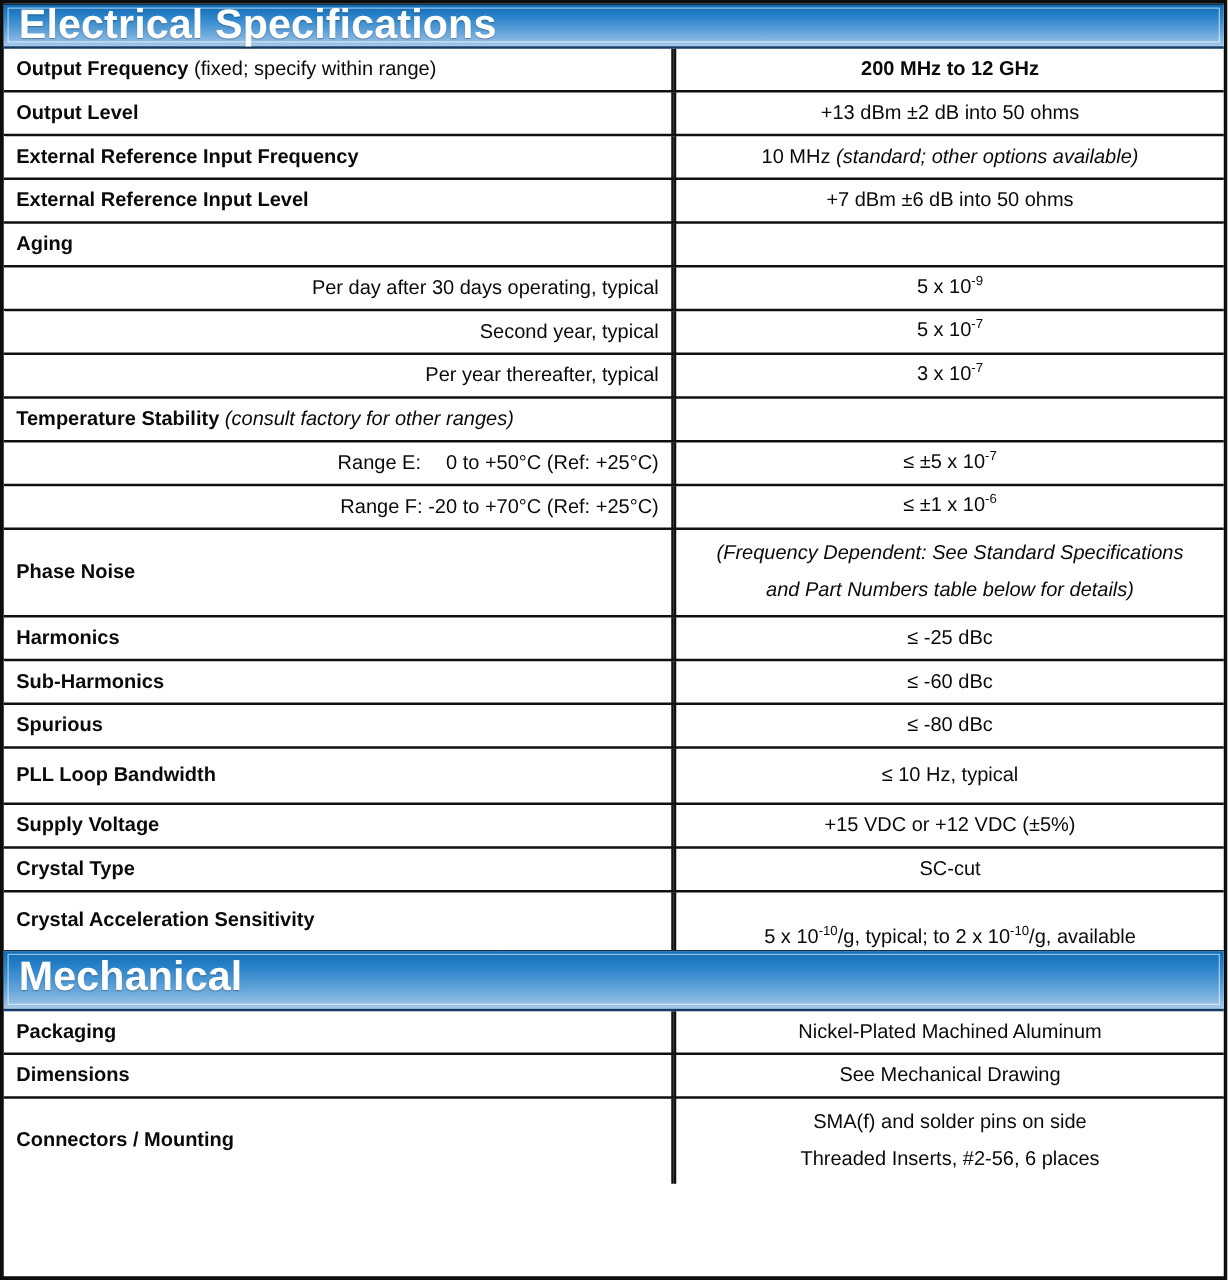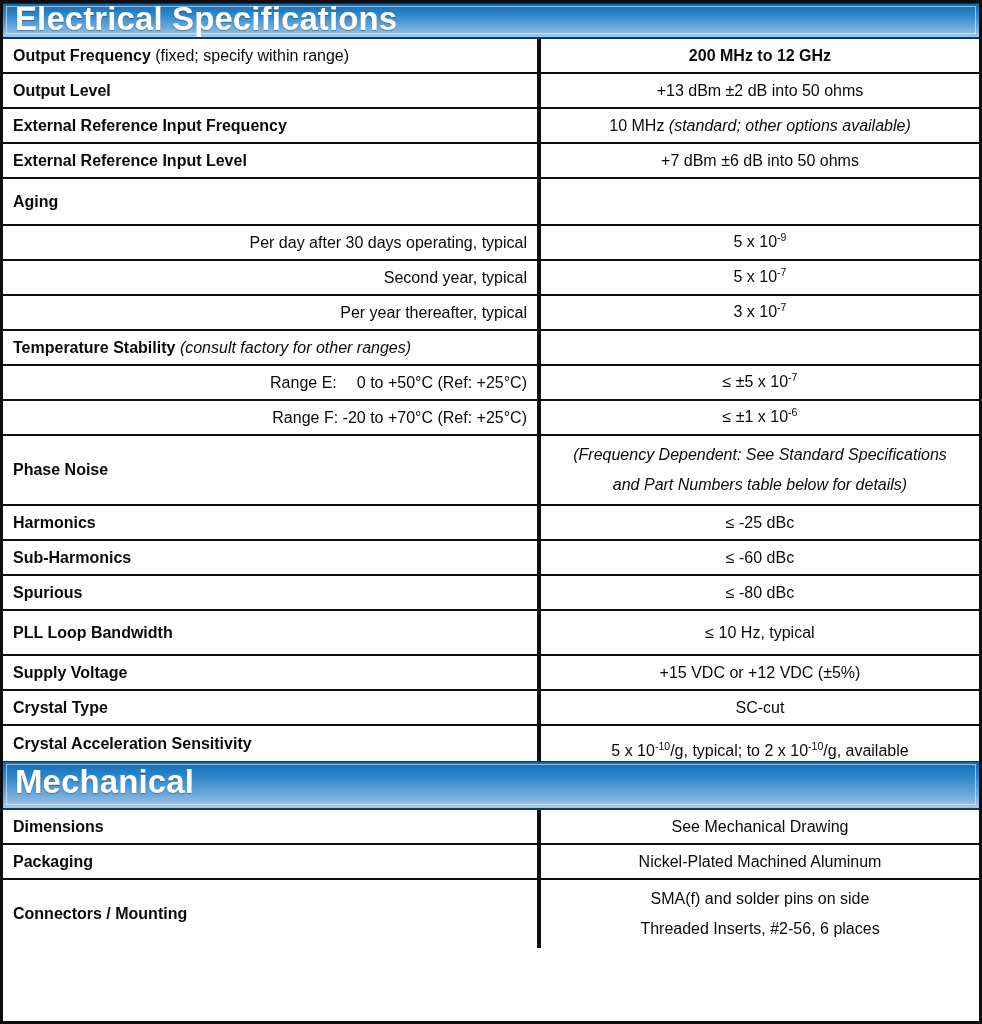--- a/index.html
+++ b/index.html
@@ -109,21 +109,21 @@
     font-size: 0.66em;
     vertical-align: super;
     line-height: 0;
   }
 
   .val-sci { display: inline-block; padding-bottom: 2px; }
   .two-line { line-height: 1.85; }
   .two-line .ln { display: block; }
 
   .row-accel td.value-cell {
-    padding-top: 16px;
+    padding-top: 28px;
     line-height: 1.0;
   }
 
   .gap-e { display: inline-block; width: 20px; }
 </style>
 </head>
 <body>
 
 <div class="spec-sheet">
 
@@ -146,21 +146,21 @@
           <td class="value-cell"><span>+13 dBm ±2 dB into 50 ohms</span></td>
         </tr>
         <tr class="spec-row" style="height:35px">
           <td class="label-cell"><span>External Reference Input Frequency</span></td>
           <td class="value-cell"><span>10 MHz </span><span class="ital">(standard; other options available)</span></td>
         </tr>
         <tr class="spec-row" style="height:35px">
           <td class="label-cell"><span>External Reference Input Level</span></td>
           <td class="value-cell"><span>+7 dBm ±6 dB into 50 ohms</span></td>
         </tr>
-        <tr class="spec-row" style="height:47px">
+        <tr class="spec-row" style="height:35px">
           <td class="label-cell"><span>Aging</span></td>
           <td class="value-cell blank-cell"></td>
         </tr>
         <tr class="spec-row" style="height:35px">
           <td class="label-cell sub-label"><span>Per day after 30 days operating, typical</span></td>
           <td class="value-cell"><span class="val-sci">5 x 10<sup>-9</sup></span></td>
         </tr>
         <tr class="spec-row" style="height:35px">
           <td class="label-cell sub-label"><span>Second year, typical</span></td>
           <td class="value-cell"><span class="val-sci">5 x 10<sup>-7</sup></span></td>
@@ -220,26 +220,26 @@
     <span class="banner-text">Mechanical</span>
   </div>
 
   <table class="spec-table">
     <colgroup>
         <col class="col-label">
         <col class="col-value">
       </colgroup>
     <tbody id="mechanical-body">
         <tr class="spec-row" style="height:35px">
+          <td class="label-cell"><span>Packaging</span></td>
+          <td class="value-cell"><span>Nickel-Plated Machined Aluminum</span></td>
+        </tr>
+        <tr class="spec-row" style="height:35px">
           <td class="label-cell"><span>Dimensions</span></td>
           <td class="value-cell"><span>See Mechanical Drawing</span></td>
-        </tr>
-        <tr class="spec-row" style="height:35px">
-          <td class="label-cell"><span>Packaging</span></td>
-          <td class="value-cell"><span>Nickel-Plated Machined Aluminum</span></td>
         </tr>
         <tr class="spec-row" style="height:68px">
           <td class="label-cell"><span>Connectors / Mounting</span></td>
           <td class="value-cell"><span class="two-line"><span class="ln">SMA(f) and solder pins on side</span><span class="ln">Threaded Inserts, #2-56, 6 places</span></span></td>
         </tr>
       </tbody>
   </table>
 
 </div>
 

